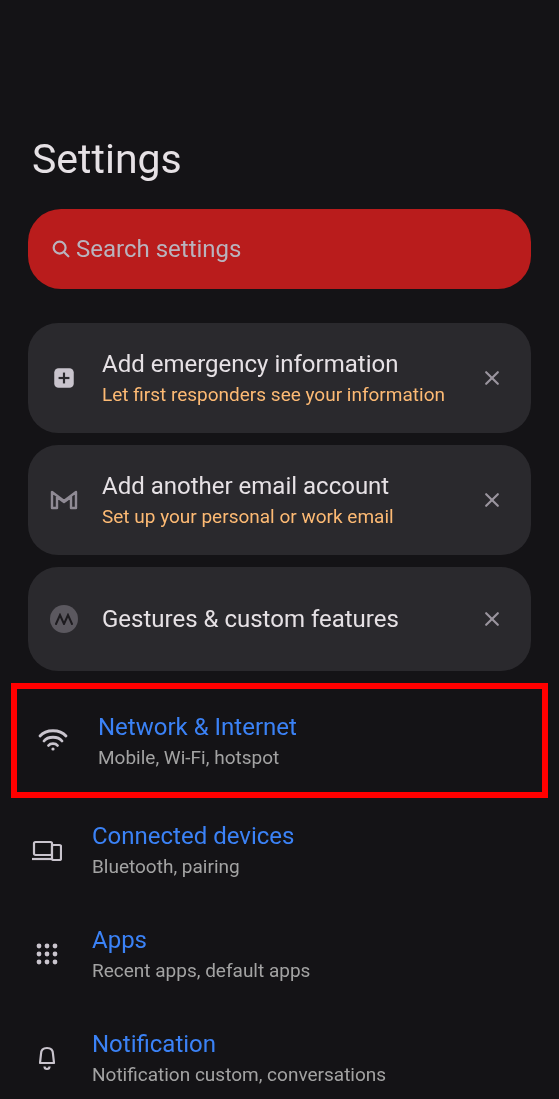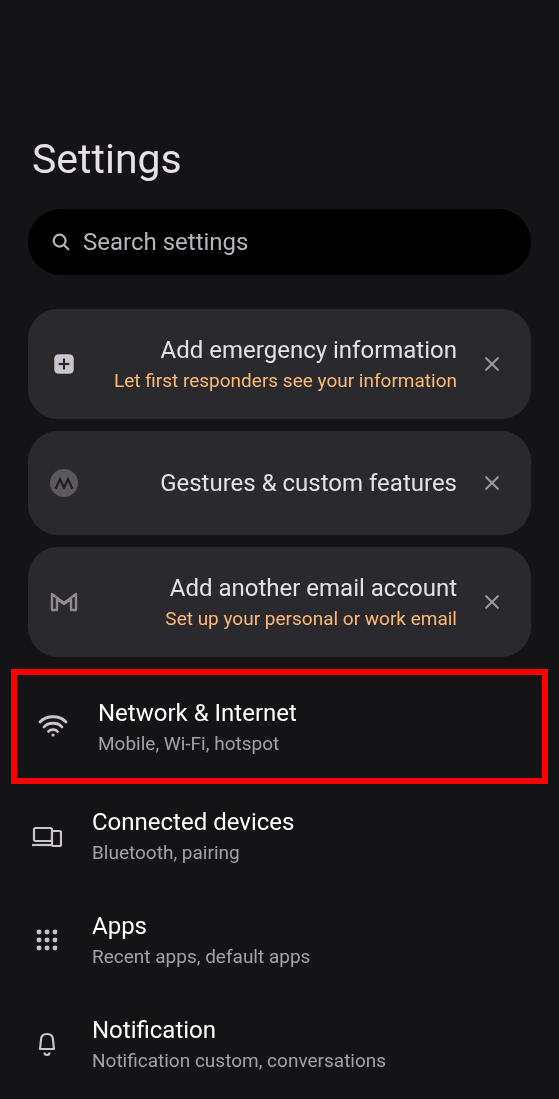--- a/index.html
+++ b/index.html
@@ -18,27 +18,27 @@
     position: relative;
   }
   .page-title {
     font-size: 41px;
     font-weight: 400;
     color: #e6e1e5;
     padding: 135px 32px 26px 32px;
   }
   .search-pill {
     margin: 0 28px 34px 28px;
-    height: 66px;
-    background: #000000;
+    height: 80px;
+    background: #b91c1c;
     border-radius: 33px;
     display: flex;
     align-items: center;
     padding: 0 22px;
-    gap: 11px;
+    gap: 4px;
   }
   .search-pill .placeholder {
     font-size: 24px;
     color: #b9b3bd;
   }
   .card {
     margin: 0 28px 12px 28px;
     background: #2a292d;
     border-radius: 30px;
     display: flex;
@@ -53,21 +53,20 @@
     display: flex;
     align-items: center;
     justify-content: center;
     flex-shrink: 0;
   }
   .card .text-col {
     flex: 1;
     display: flex;
     flex-direction: column;
     gap: 4px;
-    text-align: right;
   }
   .card .title {
     font-size: 24px;
     color: #e6e1e5;
     line-height: 1.25;
   }
   .card .subtitle {
     font-size: 19px;
     color: #fdba74;
     line-height: 1.25;
@@ -104,21 +103,21 @@
     flex-shrink: 0;
   }
   .menu-item .text-col {
     flex: 1;
     display: flex;
     flex-direction: column;
     gap: 4px;
   }
   .menu-item .title {
     font-size: 24px;
-    color: #ffffff;
+    color: #3b82f6;
     line-height: 1.25;
   }
   .menu-item .subtitle {
     font-size: 19px;
     color: #a3a3a3;
     line-height: 1.25;
   }
   svg { display: block; }
   .moto-badge {
     width: 28px; height: 28px; border-radius: 50%;
@@ -159,46 +158,46 @@
     <span class="close-slot">
       <svg width="20" height="20" viewBox="0 0 24 24" stroke="#9a949e" stroke-width="2.6" stroke-linecap="round">
         <line x1="5" y1="5" x2="19" y2="19"></line>
           <line x1="19" y1="5" x2="5" y2="19"></line>
       </svg>
     </span>
   </div>
 
   <div class="card">
     <span class="icon-slot">
-      <span class="moto-badge">
-        <svg width="18" height="12" viewBox="0 0 18 12" fill="none" stroke="#1d1b1f" stroke-width="2" stroke-linecap="round">
-          <path d="M1 11 L5 2 L9 11 L13 2 L17 11"></path>
-        </svg>
-      </span>
+      <svg width="28" height="22" viewBox="0 0 28 22" fill="none" stroke="#8f8a94" stroke-width="2.4" stroke-linejoin="round">
+        <path d="M2 3 L2 19 L7 19 L7 8 L14 13 L21 8 L21 19 L26 19 L26 3 L14 12 Z"></path>
+      </svg>
     </span>
     <div class="text-col">
-      <div class="title">Gestures &amp; custom features</div>
+      <div class="title">Add another email account</div>
+      <div class="subtitle">Set up your personal or work email</div>
     </div>
     <span class="close-slot">
       <svg width="20" height="20" viewBox="0 0 24 24" stroke="#9a949e" stroke-width="2.6" stroke-linecap="round">
         <line x1="5" y1="5" x2="19" y2="19"></line>
           <line x1="19" y1="5" x2="5" y2="19"></line>
       </svg>
     </span>
   </div>
 
   <div class="card">
     <span class="icon-slot">
-      <svg width="28" height="22" viewBox="0 0 28 22" fill="none" stroke="#8f8a94" stroke-width="2.4" stroke-linejoin="round">
-        <path d="M2 3 L2 19 L7 19 L7 8 L14 13 L21 8 L21 19 L26 19 L26 3 L14 12 Z"></path>
-      </svg>
+      <span class="moto-badge">
+        <svg width="18" height="12" viewBox="0 0 18 12" fill="none" stroke="#1d1b1f" stroke-width="2" stroke-linecap="round">
+          <path d="M1 11 L5 2 L9 11 L13 2 L17 11"></path>
+        </svg>
+      </span>
     </span>
     <div class="text-col">
-      <div class="title">Add another email account</div>
-      <div class="subtitle">Set up your personal or work email</div>
+      <div class="title">Gestures &amp; custom features</div>
     </div>
     <span class="close-slot">
       <svg width="20" height="20" viewBox="0 0 24 24" stroke="#9a949e" stroke-width="2.6" stroke-linecap="round">
         <line x1="5" y1="5" x2="19" y2="19"></line>
           <line x1="19" y1="5" x2="5" y2="19"></line>
       </svg>
     </span>
   </div>
 
   <div class="menu-list">

